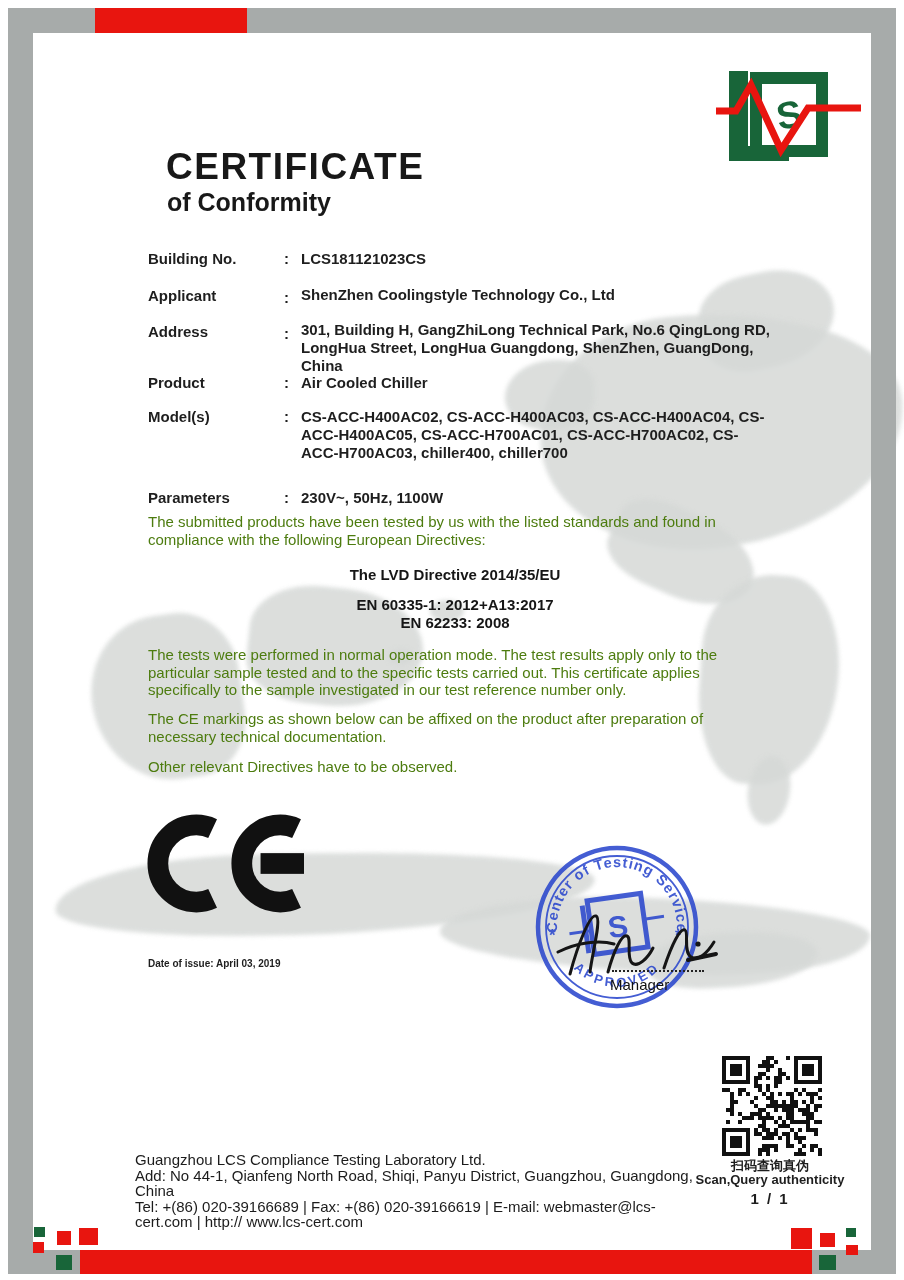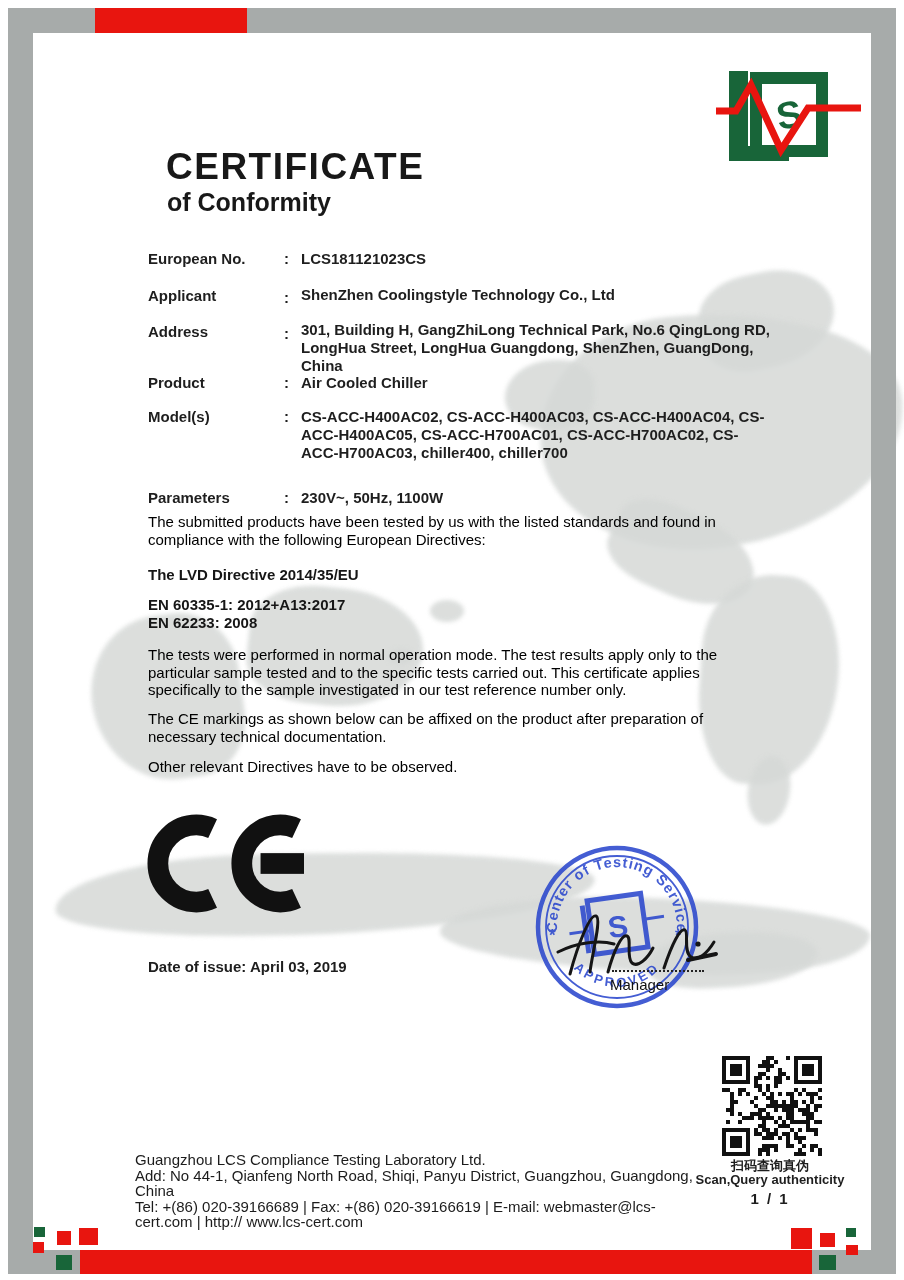--- a/index.html
+++ b/index.html
@@ -19,23 +19,23 @@
   .sq.green{background:#186539;}
   
   .blob{position:absolute;background:#d6d9d7;filter:blur(2px);opacity:.85;z-index:0;}
   
   .z{position:absolute;z-index:2;}
   .title-main{left:166px;top:146px;font-size:37px;font-weight:bold;letter-spacing:1.5px;color:#181818;}
   .title-sub{left:167px;top:188px;font-size:25px;font-weight:bold;color:#181818;}
   .row-label{position:absolute;left:148px;width:132px;font-size:15px;font-weight:bold;}
   .row-colon{position:absolute;left:284px;font-size:15px;font-weight:bold;}
   .row-value{position:absolute;left:301px;width:472px;font-size:15px;font-weight:bold;line-height:18px;}
-  .para{left:148px;width:614px;font-size:15px;line-height:17.5px;color:#000000;}
-  .para.bold{font-weight:bold;color:#161616;}
-  .date-line{left:148px;top:958px;font-size:15px;font-weight:bold;}
+  .para{left:148px;width:614px;font-size:15px;line-height:17.5px;color:#4d7c0f;}
+  .para.bold{font-weight:bold;color:#161616;text-align:center;}
+  .date-line{left:148px;top:958px;font-size:10px;font-weight:bold;}
   .footer{left:135px;top:1152px;width:560px;font-size:15px;line-height:15.5px;color:#1c1c1c;}
   .qr-zh{left:702px;top:1157px;width:136px;text-align:center;font-size:13px;font-weight:bold;}
   .qr-en{left:690px;top:1172px;width:160px;text-align:center;font-size:13px;font-weight:bold;}
   .qr-page{left:702px;top:1190px;width:136px;text-align:center;font-size:15px;font-weight:bold;letter-spacing:2px;}
   .manager{left:610px;top:976px;font-size:15px;color:#111;z-index:7;}
   .dotline{left:612px;top:970px;width:92px;border-bottom:2px dotted #222;height:0;z-index:7;}
   svg text{font-family:"Liberation Sans", sans-serif;}
 </style>
 </head>
 <body>
@@ -89,21 +89,21 @@
       <text x="77" y="68" text-anchor="middle" font-size="38" font-weight="bold" fill="#186539">S</text>
     </g>
     <polyline points="4,51 24,51 39,25 69,90 96,48 149,48" fill="none" stroke="#e8150f" stroke-width="7"></polyline>
   </svg>
 
   <div class="z title-main">CERTIFICATE</div>
   <div class="z title-sub">of Conformity</div>
 
   <div>
     <div>
-      <span class="z row-label" style="top:250px">European No.</span>
+      <span class="z row-label" style="top:250px">Building No.</span>
       <span class="z row-colon" style="top:250px">:</span>
       <span class="z row-value" style="top:250px">LCS181121023CS</span>
     </div>
     <div>
       <span class="z row-label" style="top:287px">Applicant</span>
       <span class="z row-colon" style="top:289px">:</span>
       <span class="z row-value" style="top:286px">ShenZhen Coolingstyle Technology Co., Ltd</span>
     </div>
     <div>
       <span class="z row-label" style="top:323px">Address</span>

